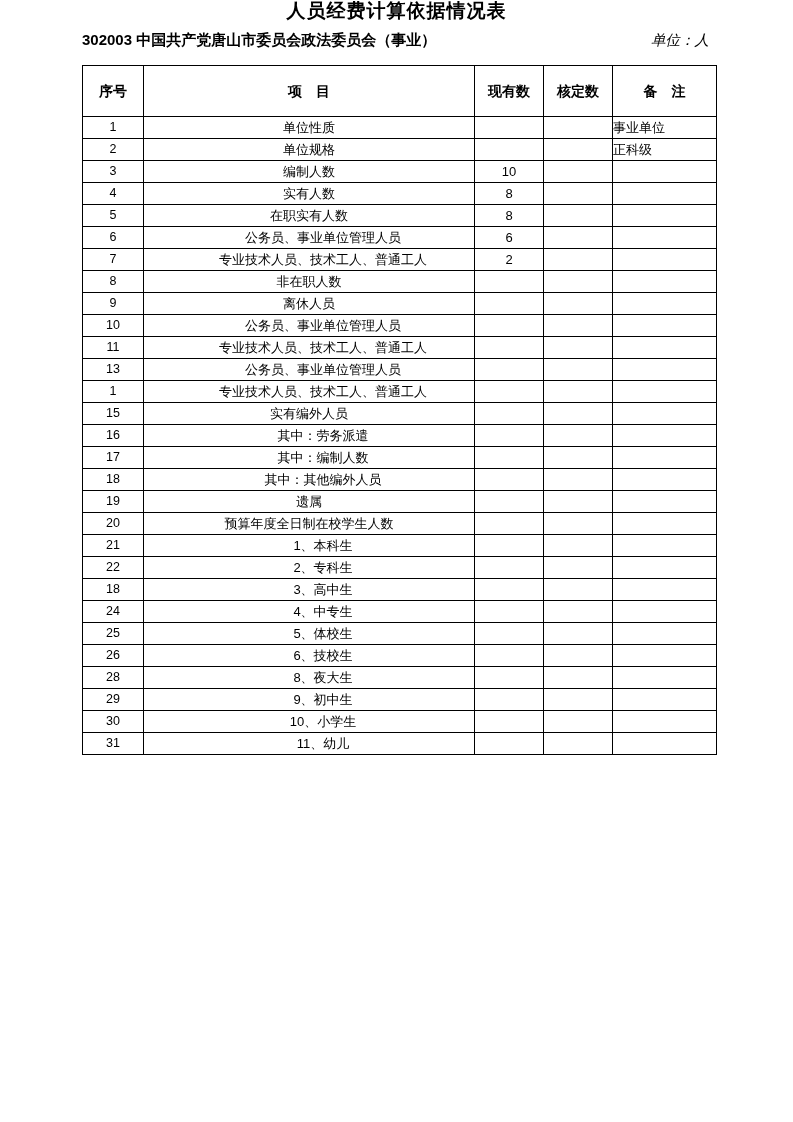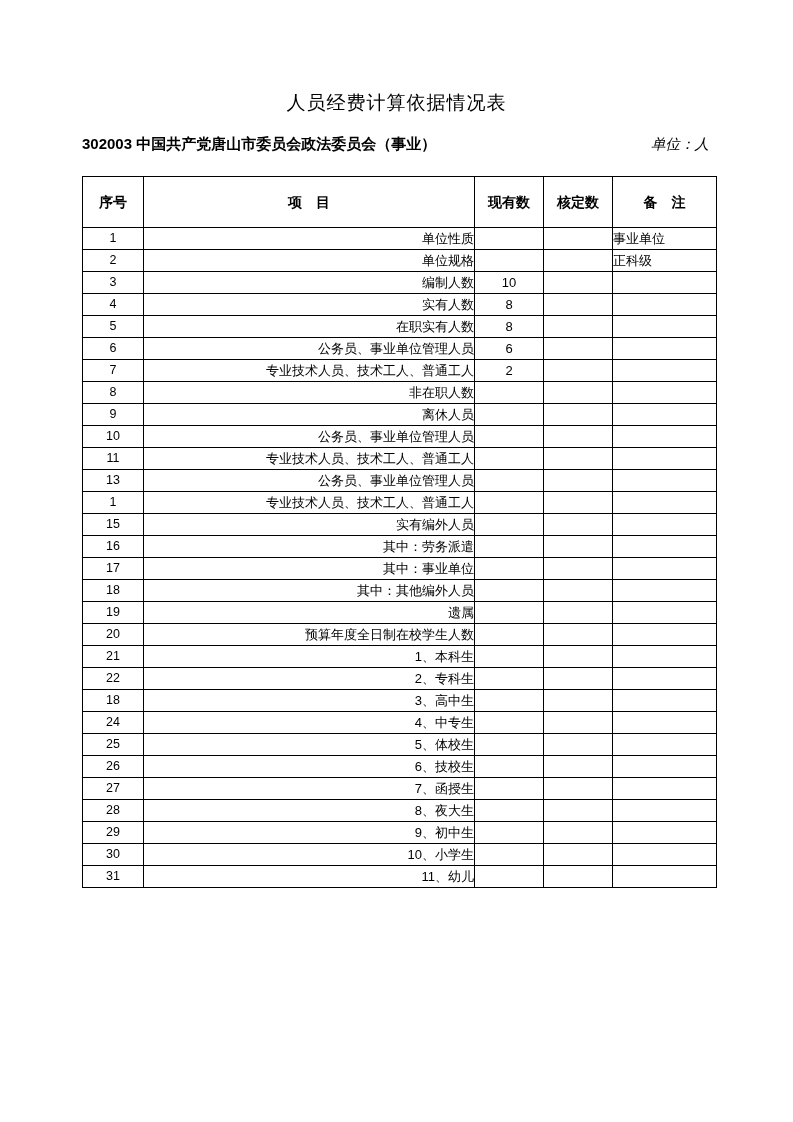--- a/index.html
+++ b/index.html
@@ -17,43 +17,42 @@
   .page {
     width: 793px;
     height: 1122px;
     box-sizing: border-box;
     padding: 0 82px;
     position: relative;
   }
   .doc-title {
     text-align: center;
     font-size: 19px;
-    font-weight: normal;
+    font-weight: bold;
     letter-spacing: 1px;
-    margin-top: 92px;
     margin-bottom: 0;
     line-height: 1.2;
   }
   .subheader {
     display: flex;
     justify-content: space-between;
-    margin-top: 20px;
+    margin-top: 8px;
     font-size: 15px;
   }
   .subheader .org {
     font-weight: bold;
     letter-spacing: 0px;
   }
   .subheader .unit {
     font-size: 14.5px;
     padding-right: 2px;
     font-style: italic;
   }
   table.main {
-    margin-top: 22px;
+    margin-top: 15px;
     width: 629px;
     border-collapse: collapse;
     table-layout: fixed;
     font-size: 13px;
   }
   table.main th, table.main td {
     border: 1px solid #000000;
     padding: 0;
     height: 21px;
     line-height: 21px;
@@ -69,21 +68,21 @@
   th.c-no   { width: 60px; }
   th.c-item { width: 330px; }
   th.c-cur  { width: 68px; }
   th.c-app  { width: 68px; }
   th.c-rem  { width: 103px; }
   td.no {
     text-align: center;
     font-size: 12.5px;
   }
   td.item {
-    text-align: right;
+    text-align: center;
     padding-left: 6px;
     font-size: 13px;
   }
   td.item.indent1 { padding-left: 28px; }
   td.num {
     text-align: center;
     font-size: 13px;
   }
   td.rem {
     text-align: left;
@@ -214,21 +213,21 @@
         </tr>
         <tr>
           <td class="no">16</td>
           <td class="item indent1">其中：劳务派遣</td>
           <td class="num"></td>
           <td class="num"></td>
           <td class="rem"></td>
         </tr>
         <tr>
           <td class="no">17</td>
-          <td class="item indent1">其中：事业单位</td>
+          <td class="item indent1">其中：编制人数</td>
           <td class="num"></td>
           <td class="num"></td>
           <td class="rem"></td>
         </tr>
         <tr>
           <td class="no">18</td>
           <td class="item indent1">其中：其他编外人员</td>
           <td class="num"></td>
           <td class="num"></td>
           <td class="rem"></td>
@@ -283,27 +282,20 @@
           <td class="rem"></td>
         </tr>
         <tr>
           <td class="no">26</td>
           <td class="item indent1">6、技校生</td>
           <td class="num"></td>
           <td class="num"></td>
           <td class="rem"></td>
         </tr>
         <tr>
-          <td class="no">27</td>
-          <td class="item indent1">7、函授生</td>
-          <td class="num"></td>
-          <td class="num"></td>
-          <td class="rem"></td>
-        </tr>
-        <tr>
           <td class="no">28</td>
           <td class="item indent1">8、夜大生</td>
           <td class="num"></td>
           <td class="num"></td>
           <td class="rem"></td>
         </tr>
         <tr>
           <td class="no">29</td>
           <td class="item indent1">9、初中生</td>
           <td class="num"></td>

